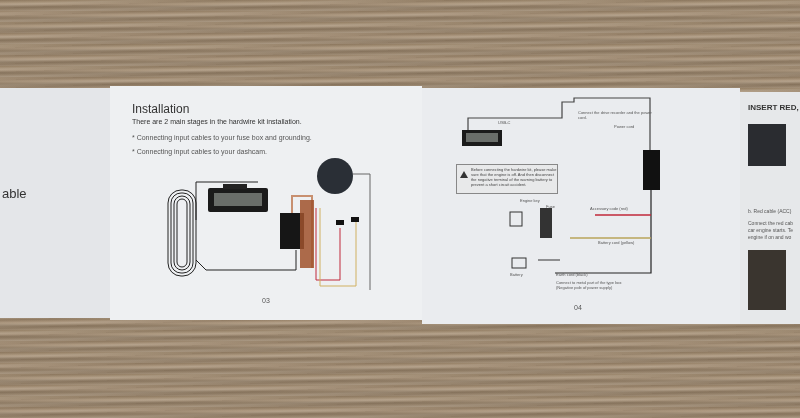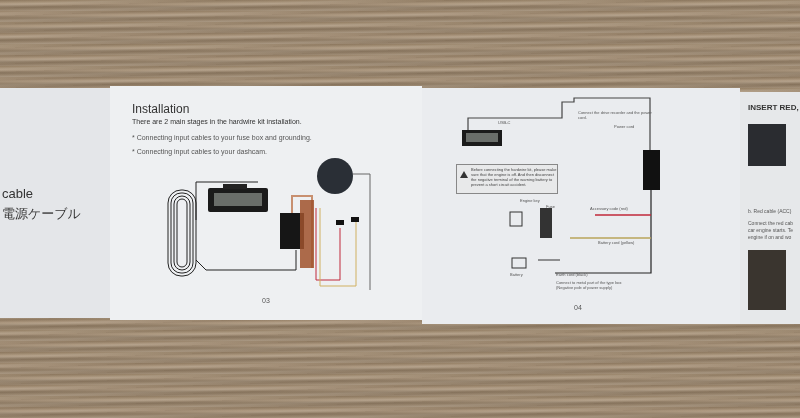--- a/index.html
+++ b/index.html
@@ -30,22 +30,21 @@
 </style>
 </head>
 <body>
 
 <div class="booklet">
   <div class="panel p1"></div>
   <div class="panel p2"></div>
   <div class="panel p3"></div>
   <div class="panel p4"></div>
 
-  <div class="cable-en">cable</div>
-  <div class="cable-jp">電源ケーブル</div>
+  <div class="cable-en">able</div>
 
   <div class="title">Installation</div>
   <div class="intro">There are 2 main stages in the hardwire kit installation.</div>
   <div class="bul" style="top:134px">* Connecting input cables to your fuse box and grounding.</div>
   <div class="bul" style="top:148px">* Connecting input cables to your dashcam.</div>
 
   <svg width="800" height="418">
 
     <g fill="none" stroke="#222" stroke-width="1">
       <rect x="168" y="190" width="28" height="86" rx="13"></rect>

